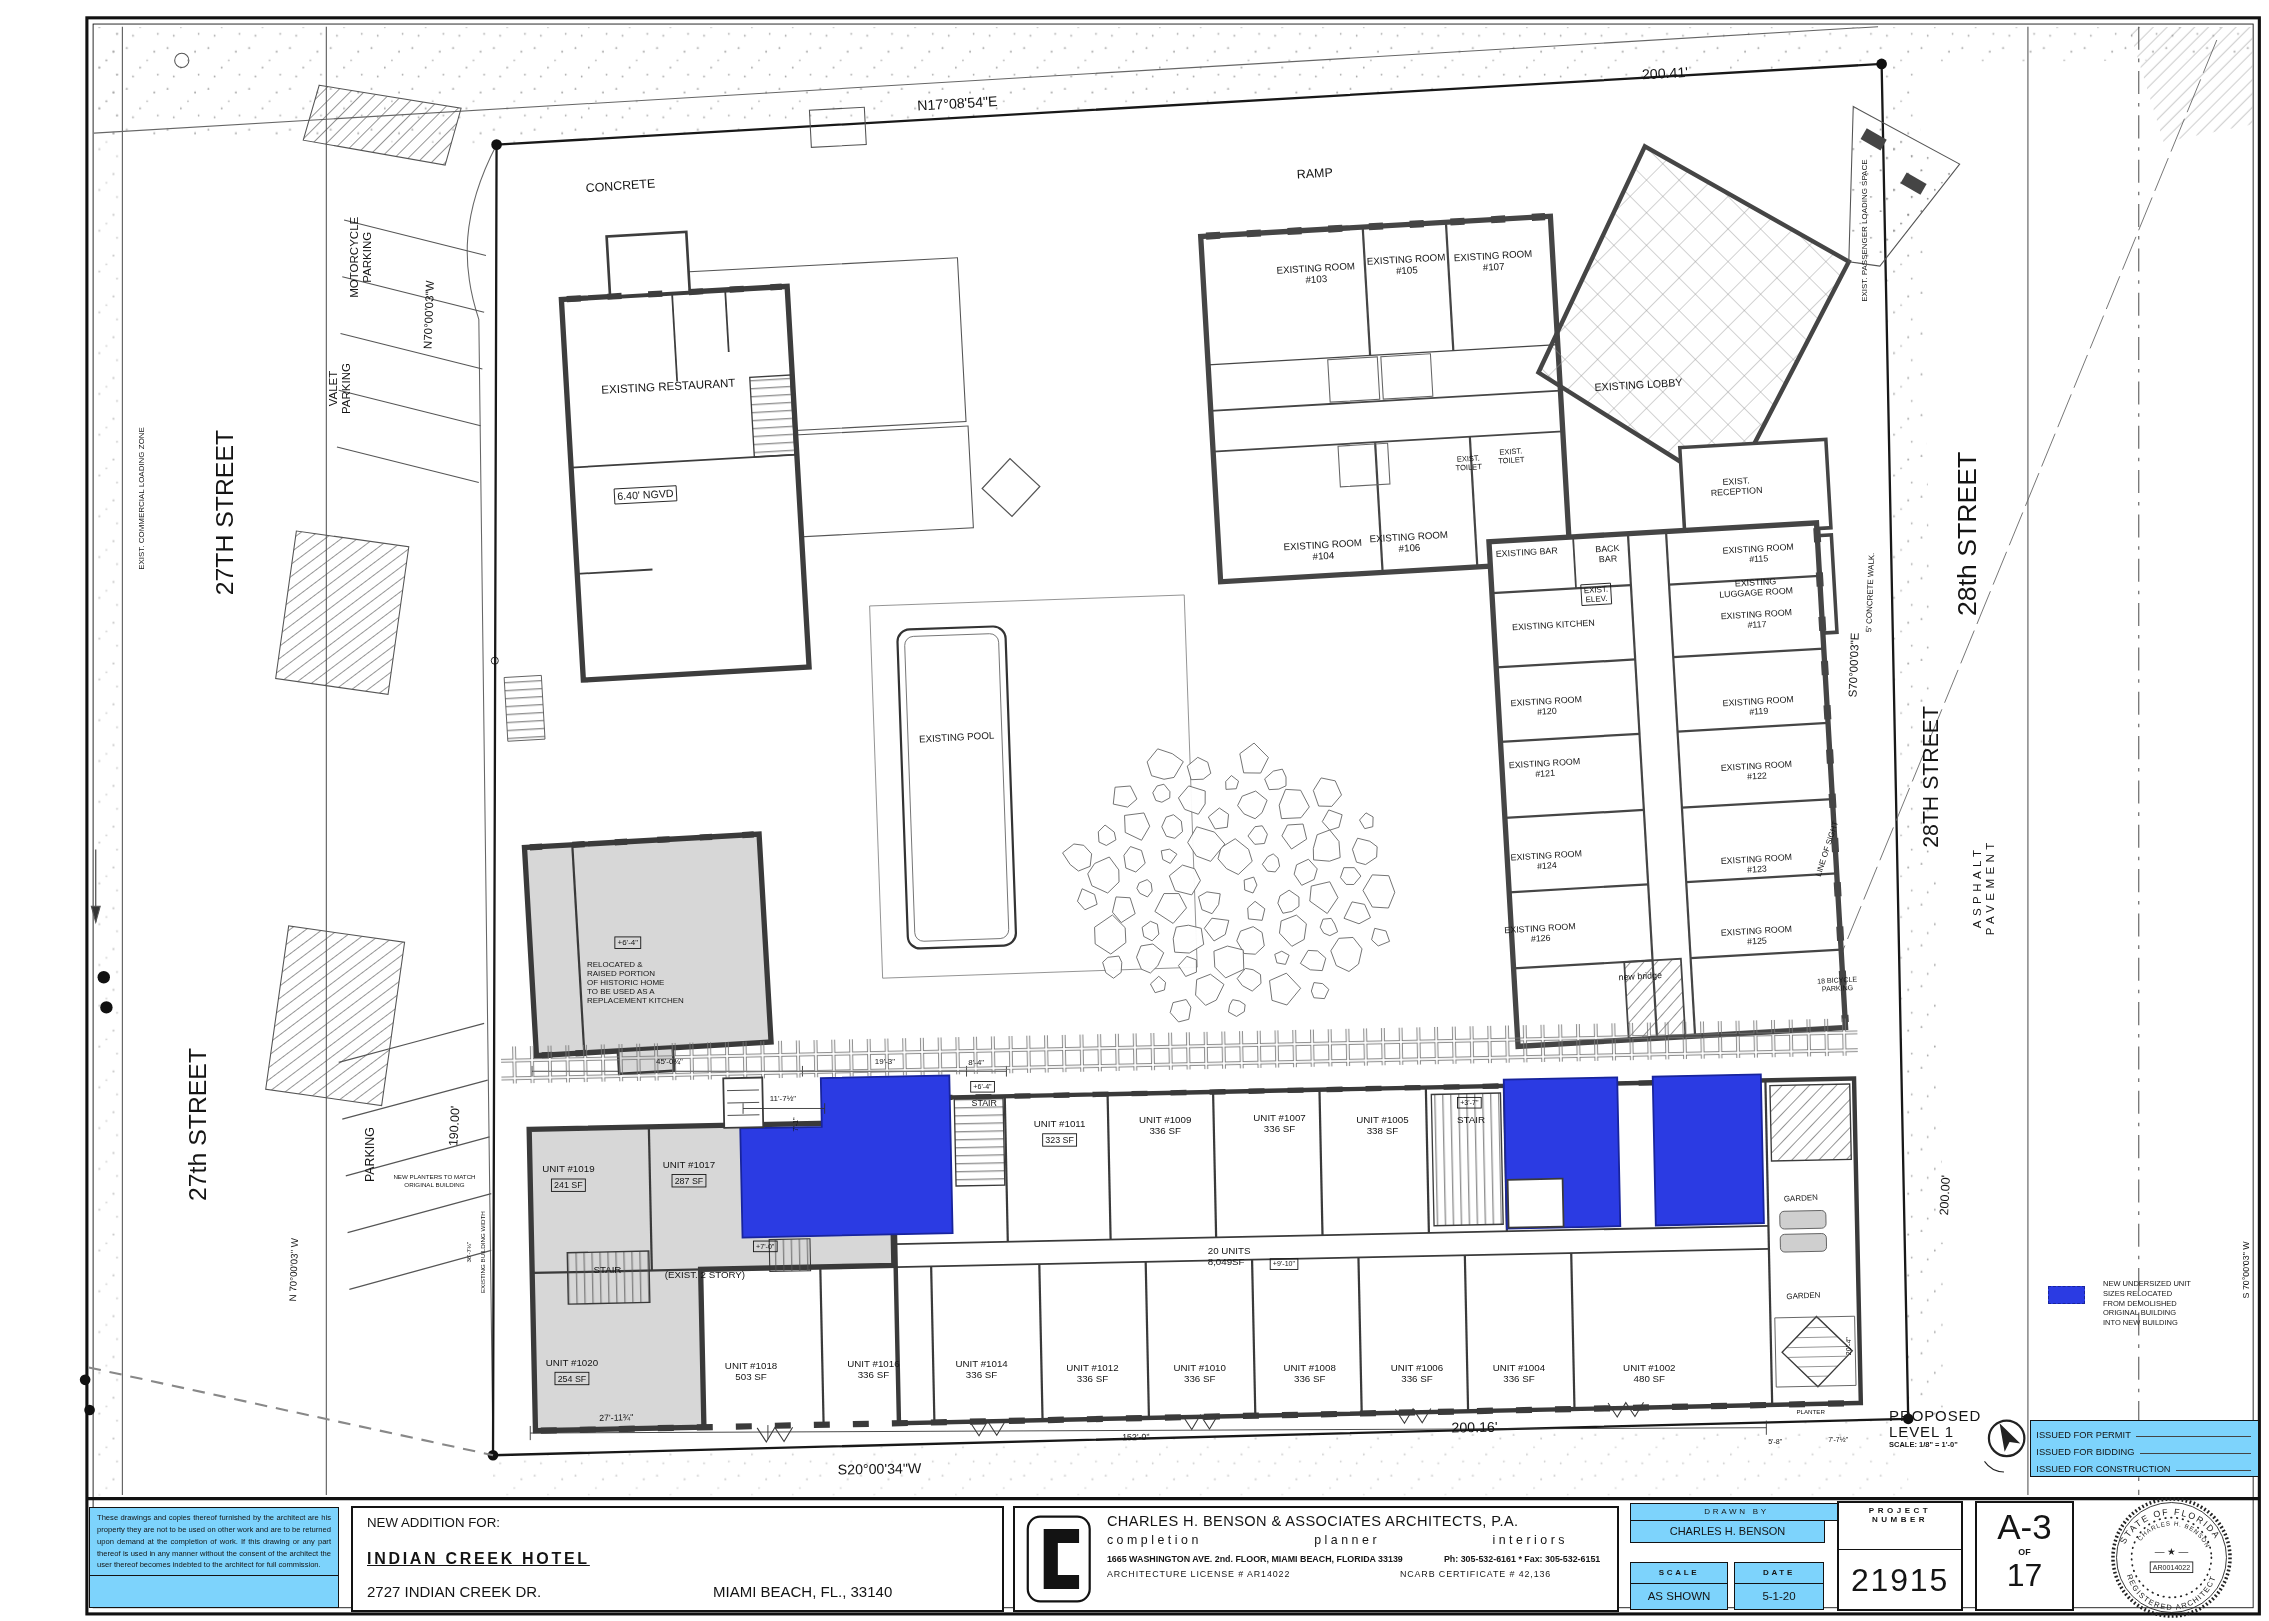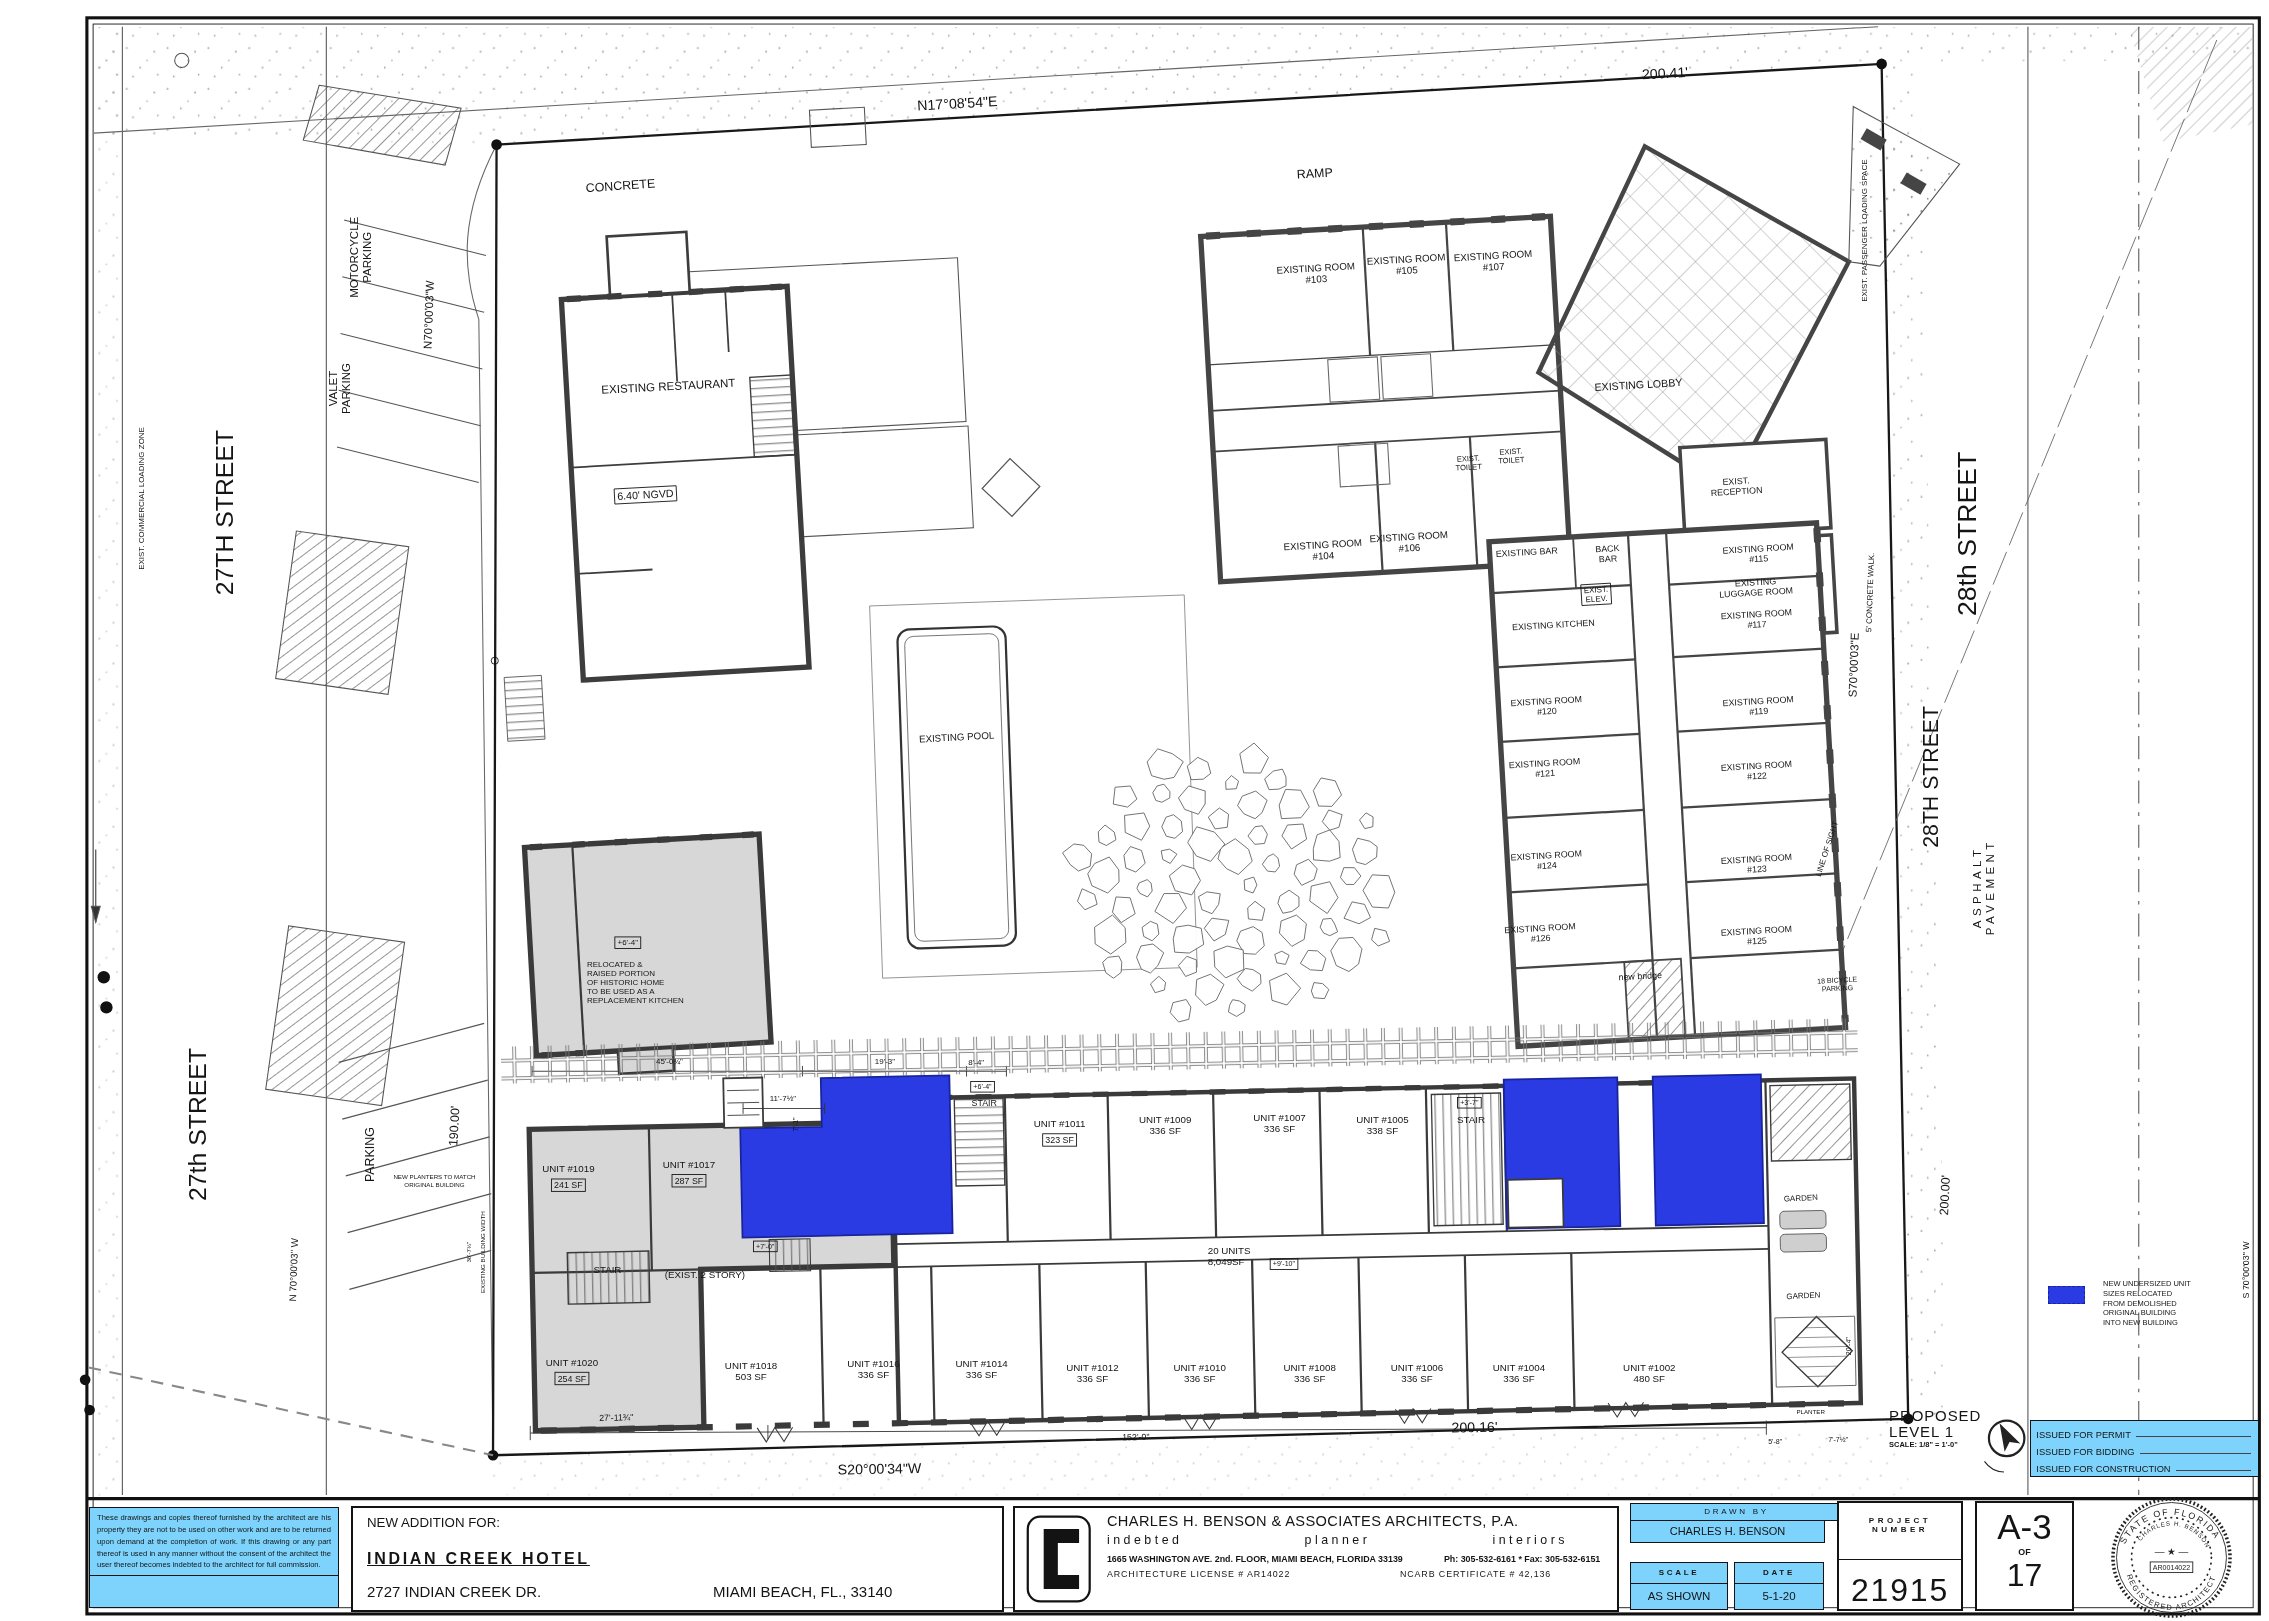--- a/index.html
+++ b/index.html
@@ -505,21 +505,21 @@
   <div style="width:76px;flex:0 0 76px;">
     <svg width="73" height="92" viewBox="0 0 82 104">
       <rect x="4" y="4" width="70" height="96" rx="14" fill="none" stroke="#131313" stroke-width="2.5"></rect>
       <path d="M62 18 H22 V86 H62 V70 H38 V34 H62 Z" fill="#131313"></path>
       <rect x="52" y="42" width="14" height="20" fill="#fff"></rect>
     </svg>
   </div>
   <div style="flex:1;padding-left:7px;">
     <div style="font-size:14.6px;letter-spacing:0.4px;">CHARLES H. BENSON &amp; ASSOCIATES ARCHITECTS, P.A.</div>
     <div style="display:flex;justify-content:space-between;width:92%;font-size:12.4px;letter-spacing:3.5px;margin-top:3.5px;">
-      <span>indebted</span>
+      <span>completion</span>
       <span>planner</span>
       <span>interiors</span>
     </div>
     <div style="display:flex;font-size:8.9px;margin-top:7px;">
       <span style="width:337px;font-weight:bold;">1665 WASHINGTON AVE. 2nd. FLOOR,  MIAMI BEACH, FLORIDA 33139</span>
       <span style="font-weight:bold;">Ph: 305-532-6161 * Fax: 305-532-6151</span>
     </div>
     <div style="display:flex;font-size:8.9px;margin-top:5.3px;letter-spacing:0.9px;">
       <span style="width:293px;">ARCHITECTURE LICENSE # AR14022</span>
       <span>NCARB CERTIFICATE # 42,136</span>
@@ -537,21 +537,21 @@
 <div class="abs thinbox" style="left:1630px;top:1562px;width:98px;height:48px;">
   <div class="small-caps" style="line-height:19.5px;border-bottom:1.8px solid #131313;height:19.5px;font-weight:bold;">SCALE</div>
   <div style="font-size:11.5px;text-align:center;line-height:25px;">AS SHOWN</div>
 </div>
 <div class="abs thinbox" style="left:1734px;top:1562px;width:90px;height:48px;">
   <div class="small-caps" style="line-height:19.5px;border-bottom:1.8px solid #131313;height:19.5px;font-weight:bold;">DATE</div>
   <div style="font-size:11.5px;text-align:center;line-height:25px;">5-1-20</div>
 </div>
 
 <div class="abs box" style="left:1837px;top:1501px;width:126px;height:110px;">
-  <div class="small-caps" style="padding-top:13px;letter-spacing:3.5px;font-weight:bold;">PROJECT NUMBER</div>
+  <div class="small-caps" style="padding-top:3px;letter-spacing:3.5px;font-weight:bold;">PROJECT NUMBER</div>
   <div style="border-top:1.8px solid #131313;margin-top:25px;"></div>
   <div style="font-size:32px;text-align:center;letter-spacing:1.8px;margin-top:12.4px;">21915</div>
 </div>
 
 <div class="abs box" style="left:1975px;top:1501px;width:99px;height:110px;text-align:center;">
   <div style="font-size:35px;margin-top:3.5px;">A-3</div>
   <div style="font-size:8.9px;font-weight:bold;">OF</div>
   <div style="font-size:32px;">17</div>
 </div>
 

